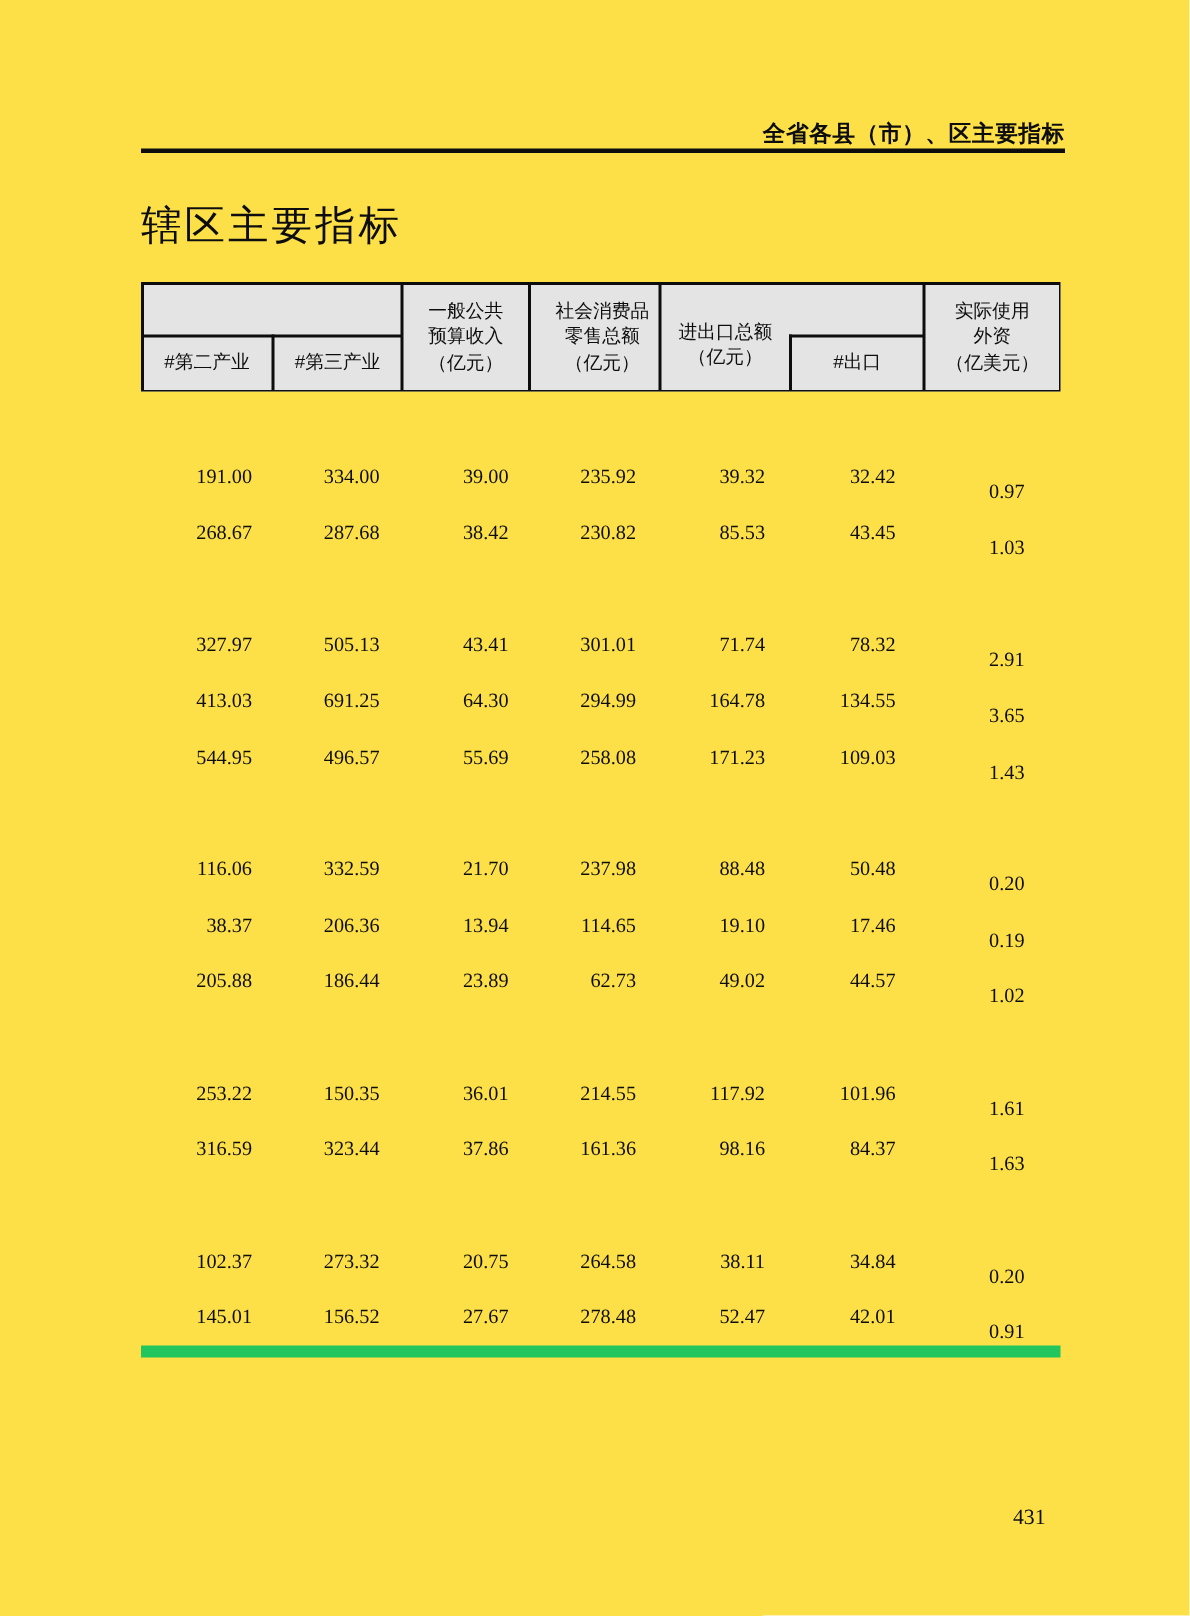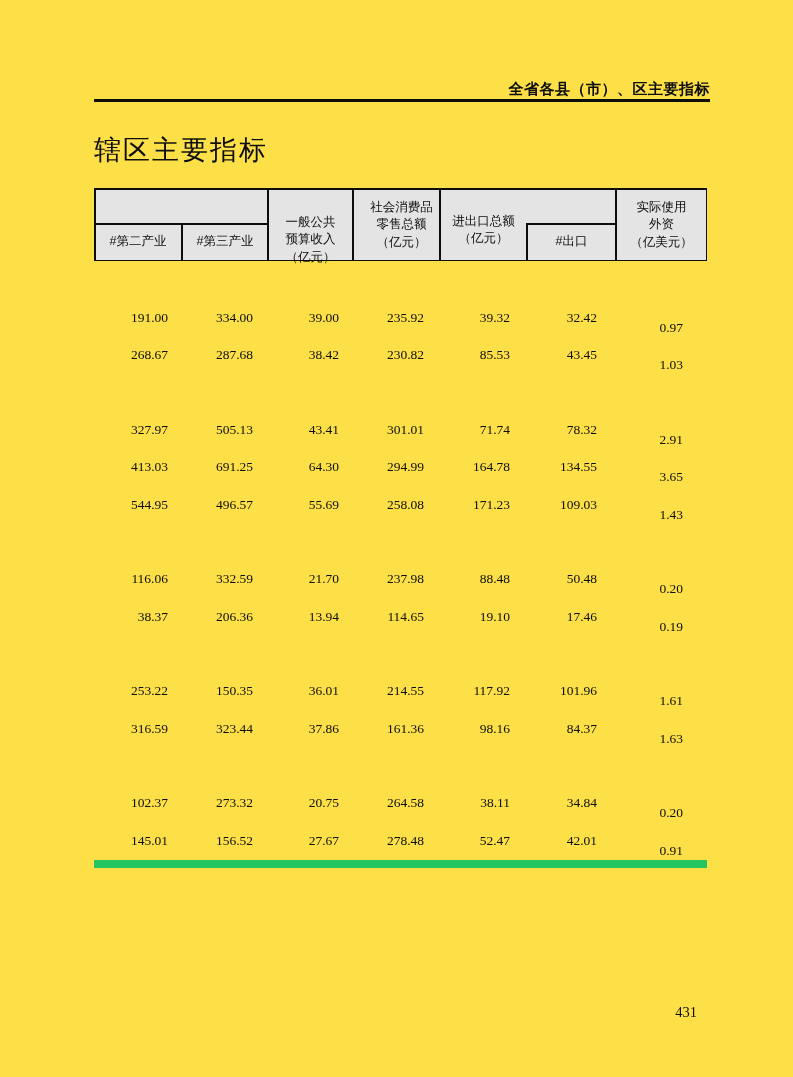--- a/index.html
+++ b/index.html
@@ -71,21 +71,21 @@
     justify-content: center;
     text-align: center;
     font-family: "Liberation Sans", sans-serif;
     font-size: 12.5px;
     line-height: 1.4;
     white-space: pre-line;
     color: #0d0d0d;
   }
   .hc1 { left: 0;     top: 33px; width: 88px; height: 37px; }
   .hc2 { left: 88px;  top: 33px; width: 86px; height: 37px; }
-  .hc3 { left: 174px; top: 16px;    width: 85px; height: 70px; font-family: Liberation Mono, monospace; }
+  .hc3 { left: 174px; top: 0;    width: 85px; height: 70px; }
   .hc4 { left: 259px; top: 0;    width: 97px; height: 70px; }
   .hc5 { left: 346px; top: 0;    width: 87px; height: 80px; }
   .hc6 { left: 433px; top: 33px; width: 89px; height: 37px; }
   .hc7 { left: 522px; top: 0;    width: 91px; height: 70px; }
   .vline {
     position: absolute;
     top: 0;
     width: 1.5px;
     height: 70px;
     background: #0d0d0d;
@@ -248,20 +248,29 @@
           </div>
           <div class="trow">
             <div class="tcell">38.37</div>
             <div class="tcell">206.36</div>
             <div class="tcell">13.94</div>
             <div class="tcell">114.65</div>
             <div class="tcell">19.10</div>
             <div class="tcell">17.46</div>
             <div class="tcell">0.19</div>
           </div>
+          <div class="trow">
+            <div class="tcell">205.88</div>
+            <div class="tcell">186.44</div>
+            <div class="tcell">23.89</div>
+            <div class="tcell">62.73</div>
+            <div class="tcell">49.02</div>
+            <div class="tcell">44.57</div>
+            <div class="tcell">1.02</div>
+          </div>
         </div>
         <div class="row-group">
           <div class="trow">
             <div class="tcell">253.22</div>
             <div class="tcell">150.35</div>
             <div class="tcell">36.01</div>
             <div class="tcell">214.55</div>
             <div class="tcell">117.92</div>
             <div class="tcell">101.96</div>
             <div class="tcell">1.61</div>

